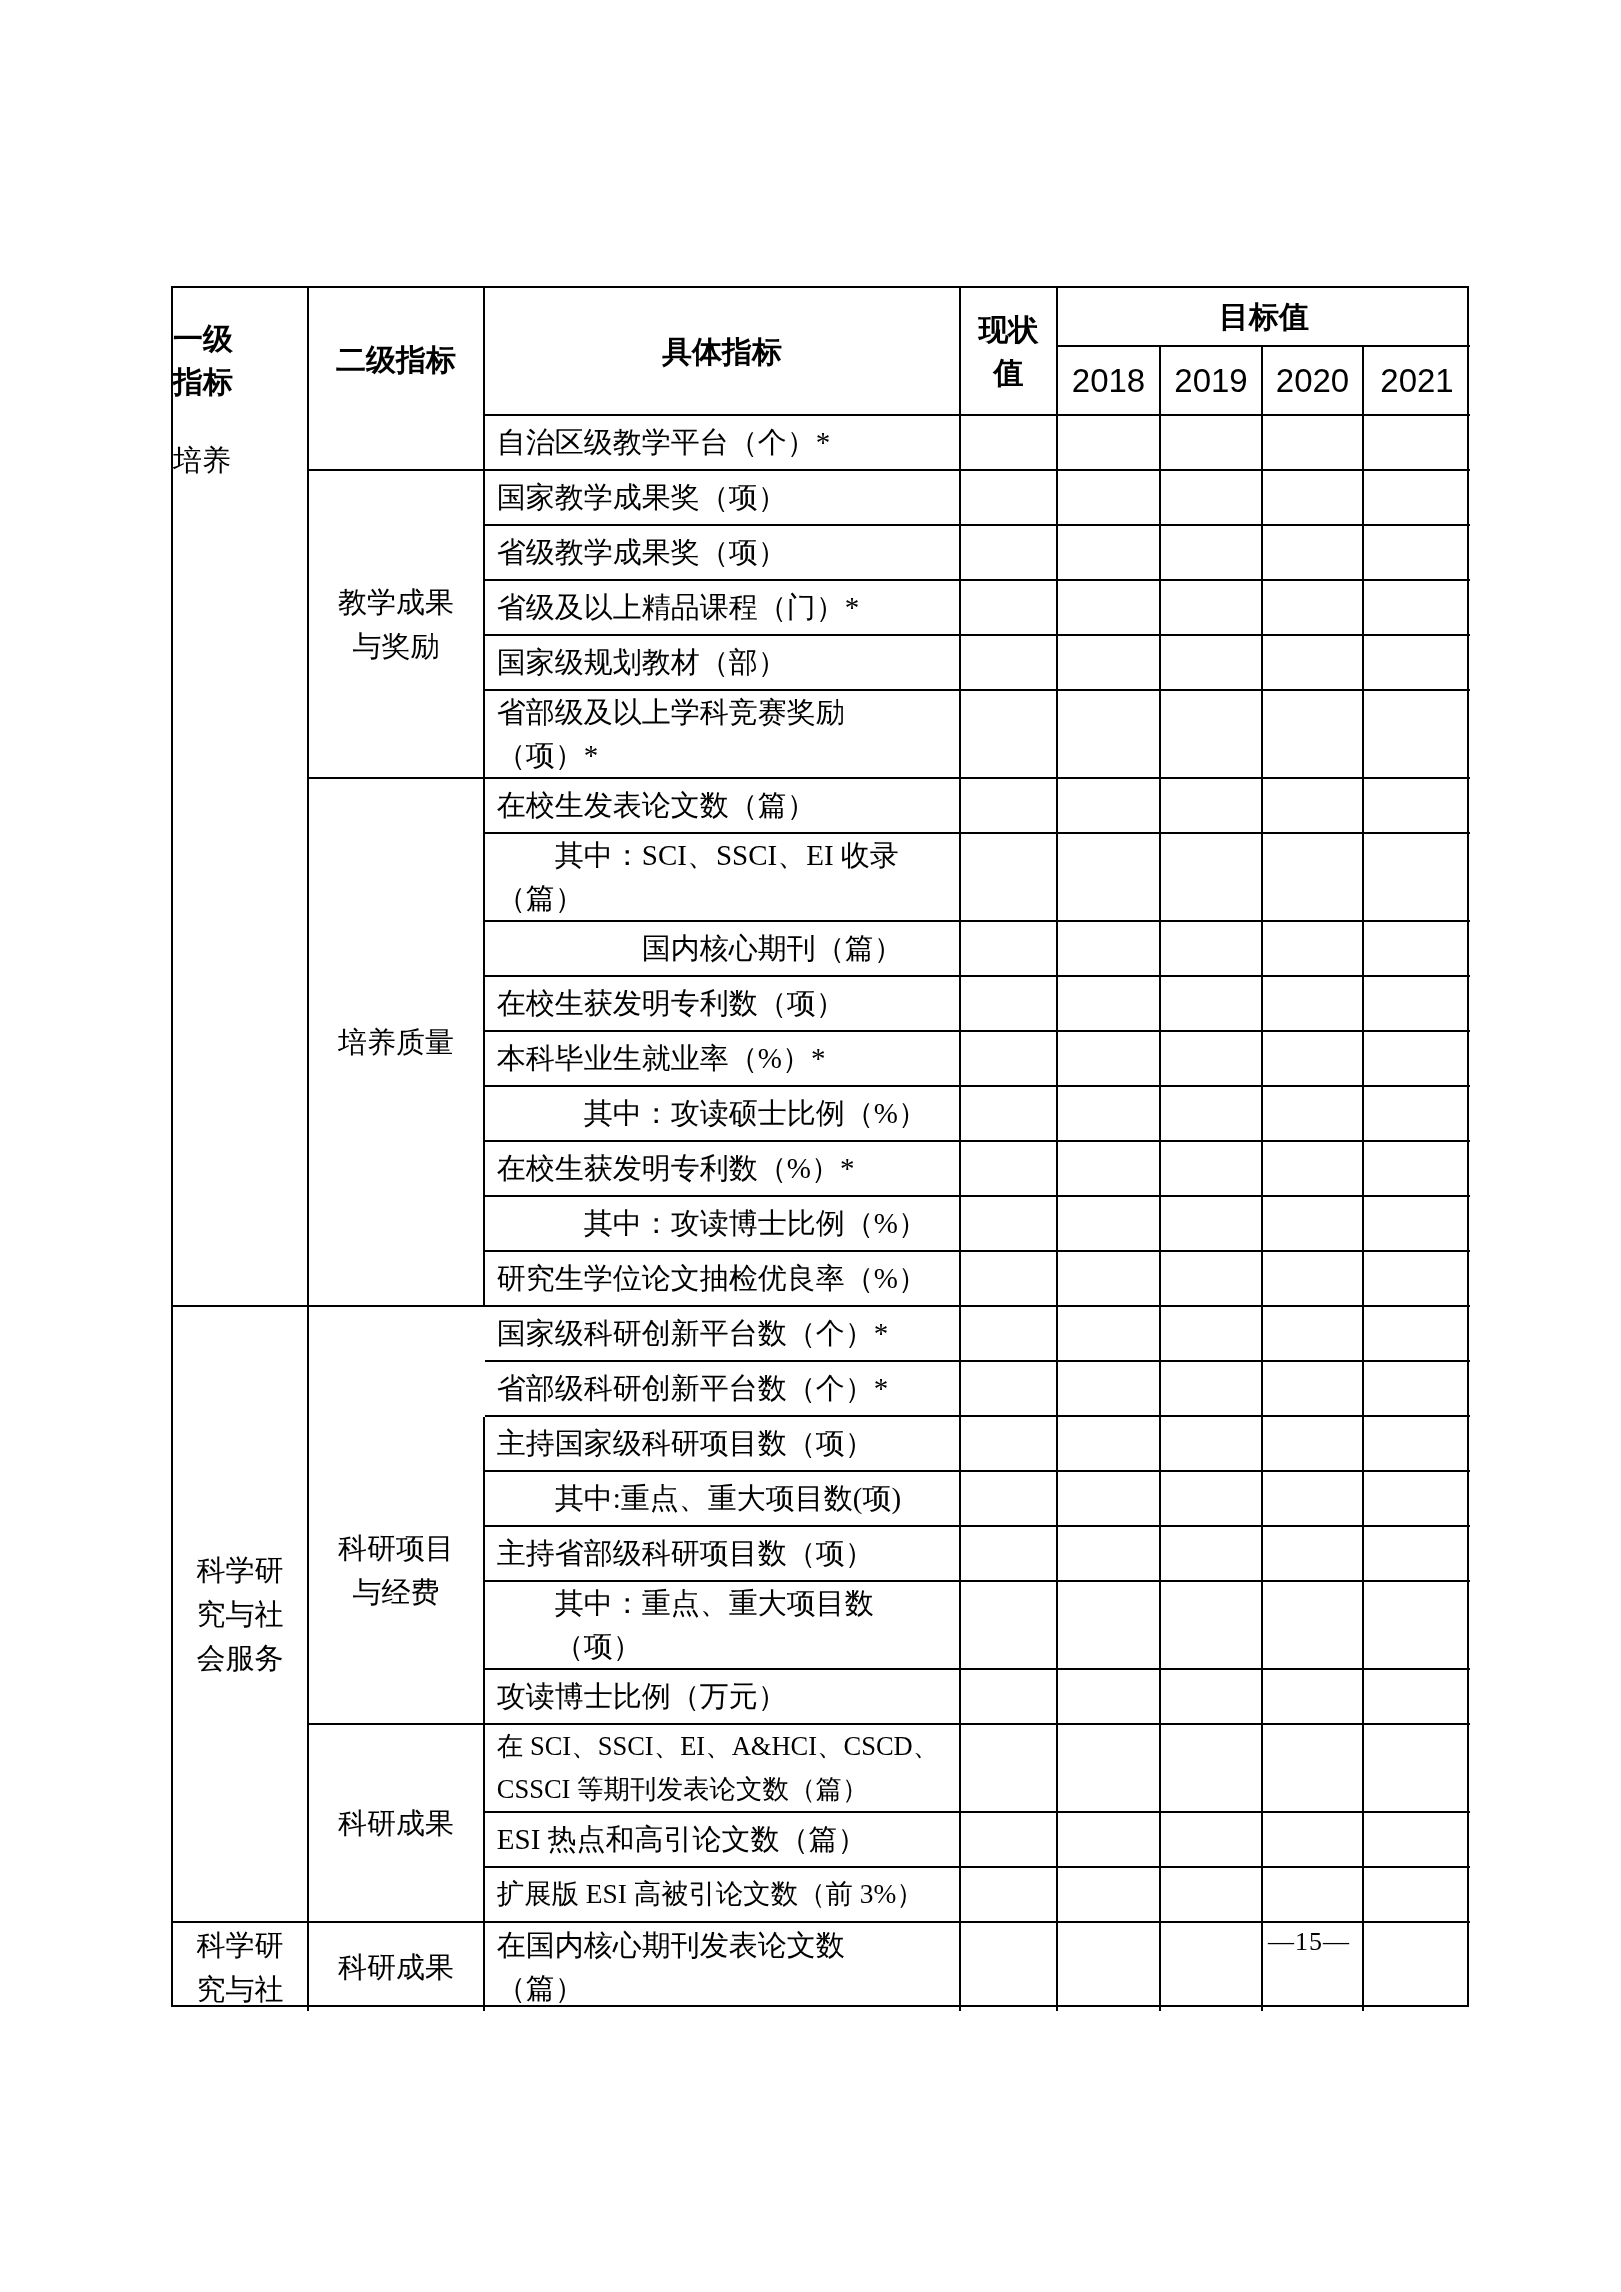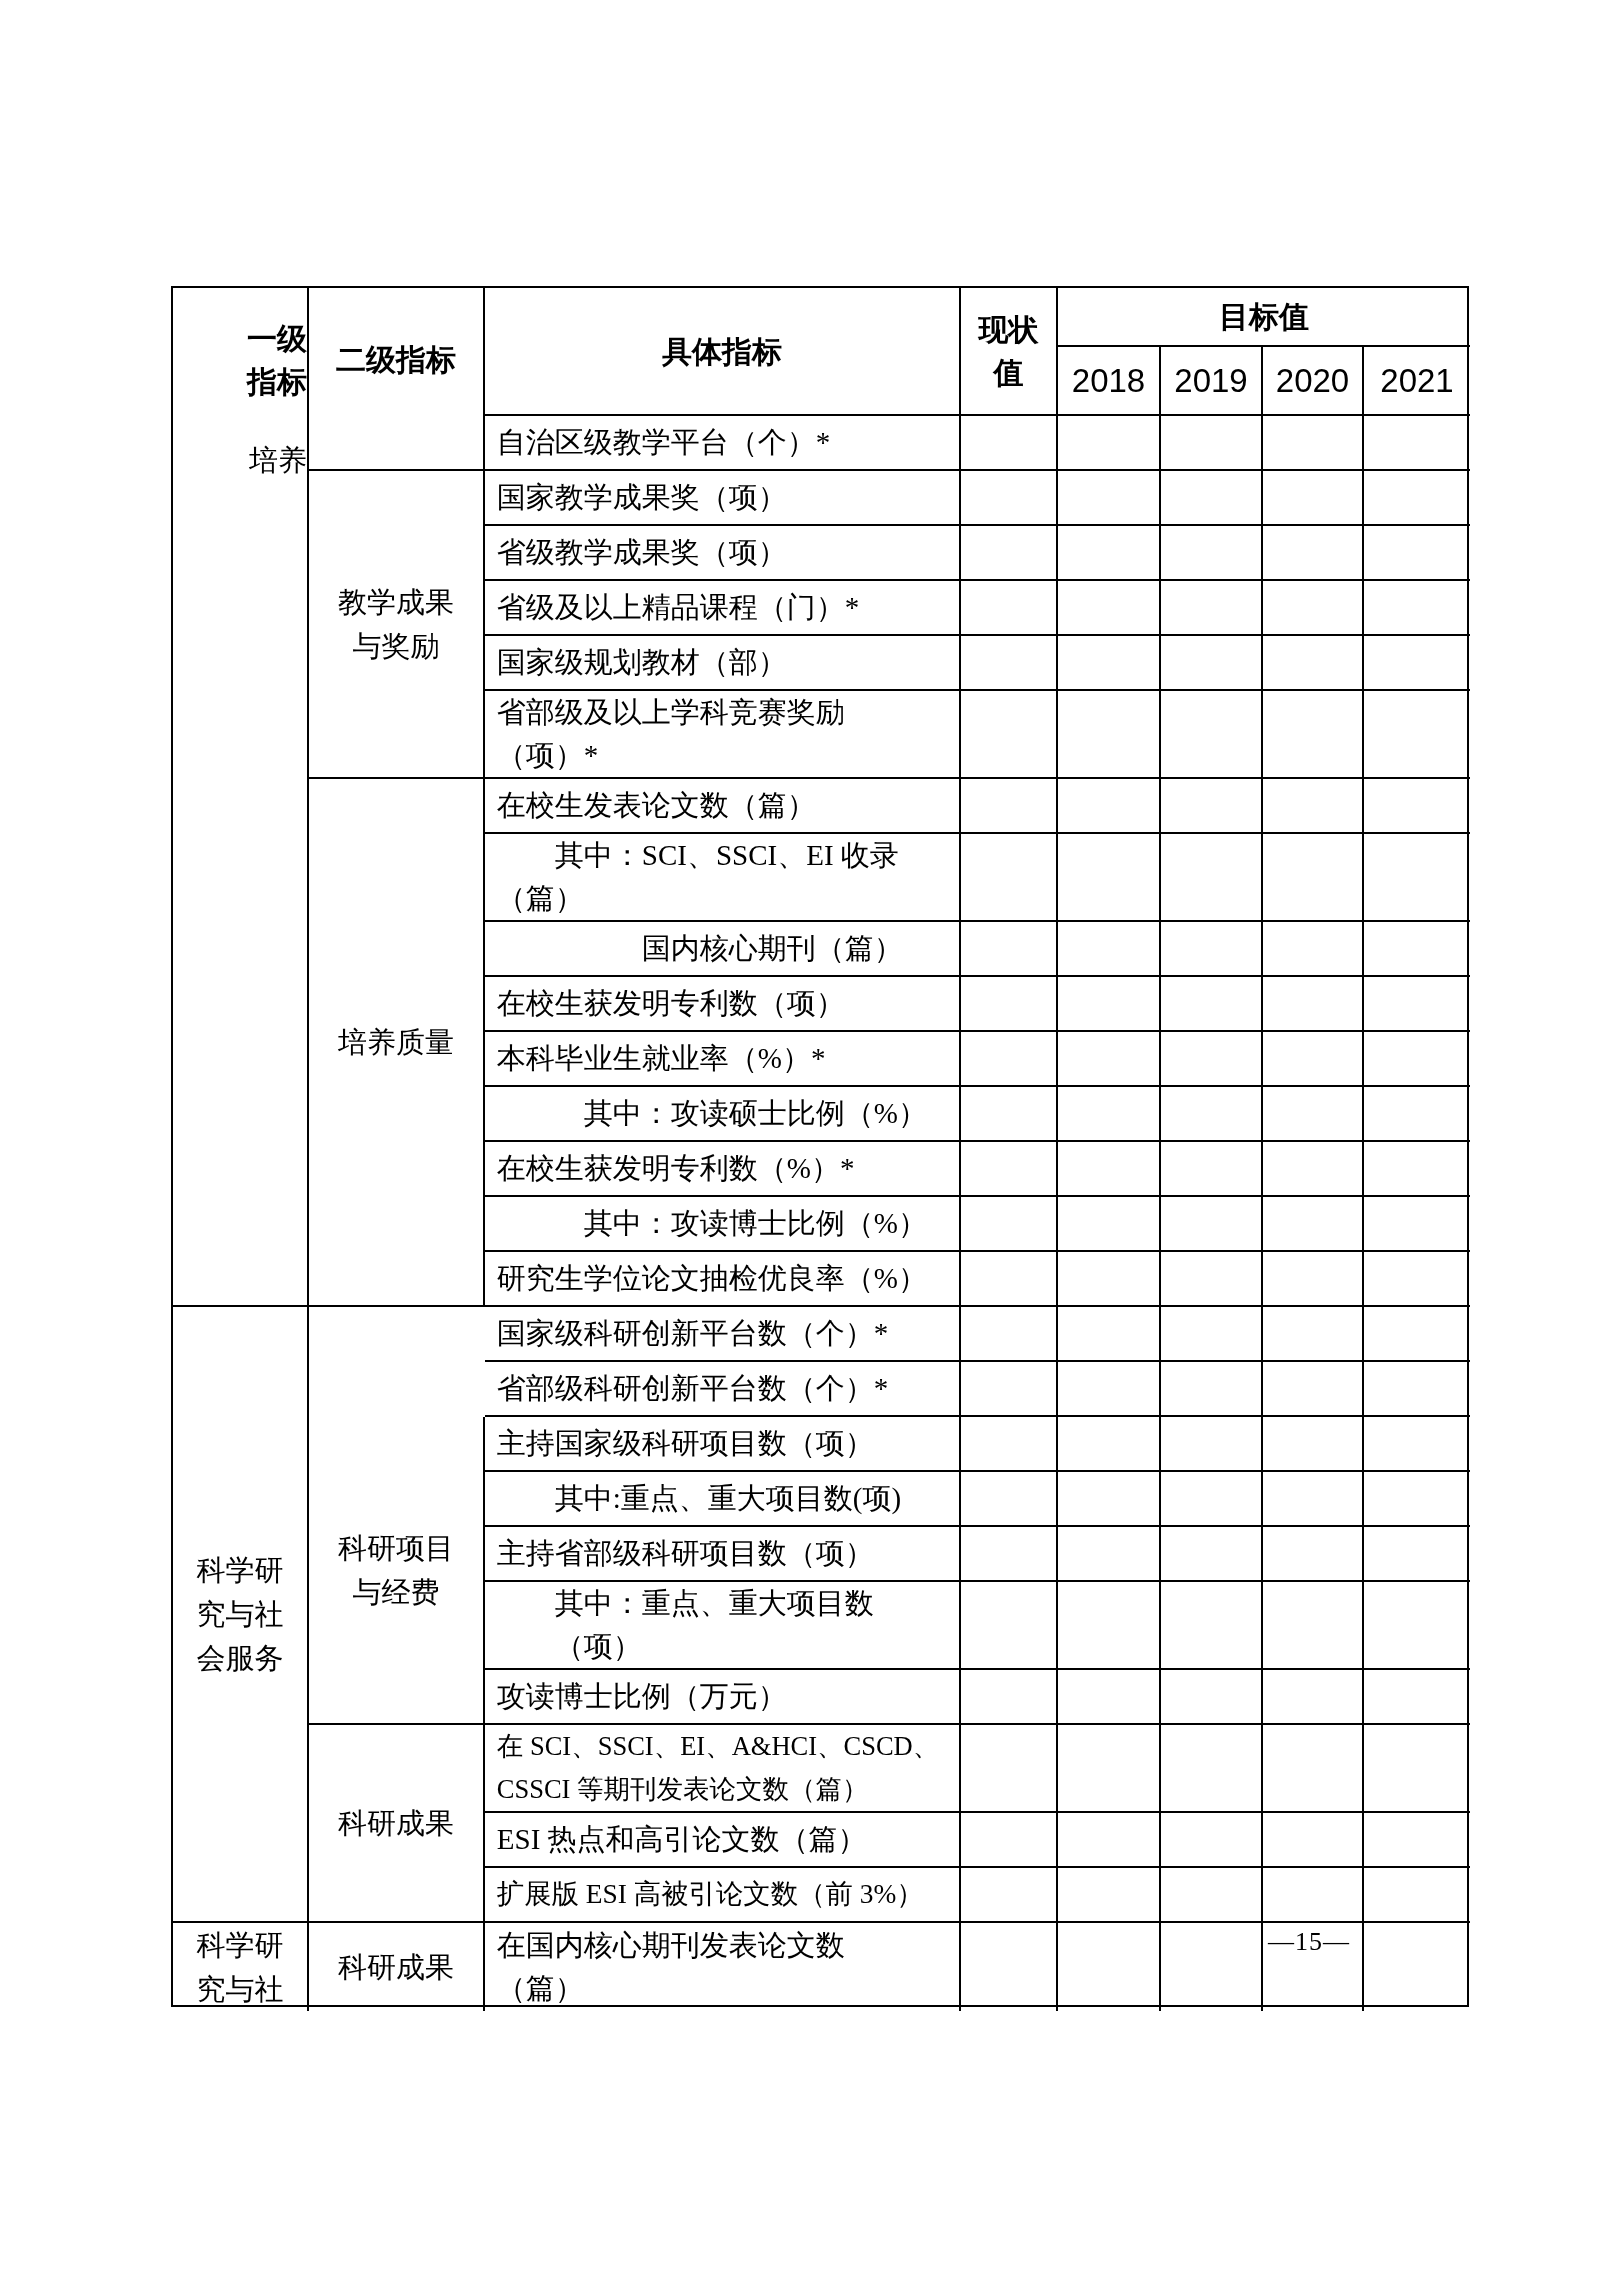--- a/index.html
+++ b/index.html
@@ -33,21 +33,21 @@
     font-family:"Liberation Sans","DejaVu Sans",sans-serif;
     font-weight:normal; font-size:33px;
   }
   .ind {
     justify-content:flex-start; text-align:left;
     padding:0 7.8px 0 11.8px; line-height:43px;
   }
   .fit1 { font-size:26.5px; }
   .fit2 { font-size:27.4px; }
   .lvl1-merged {
-    flex-direction:column; justify-content:flex-start; align-items:flex-end;
+    flex-direction:column; justify-content:flex-start; align-items:flex-start;
     padding-top:29px;
   }
   .lvl1-merged .sub-label { margin-top:35px; font-weight:normal; font-size:29px; }
   .nudge-up { padding-bottom:39px; }
   .page-num {
     position:absolute; left:1268px; top:1927px;
     font-size:26px; letter-spacing:1px;
   }
 </style>
 </head>

